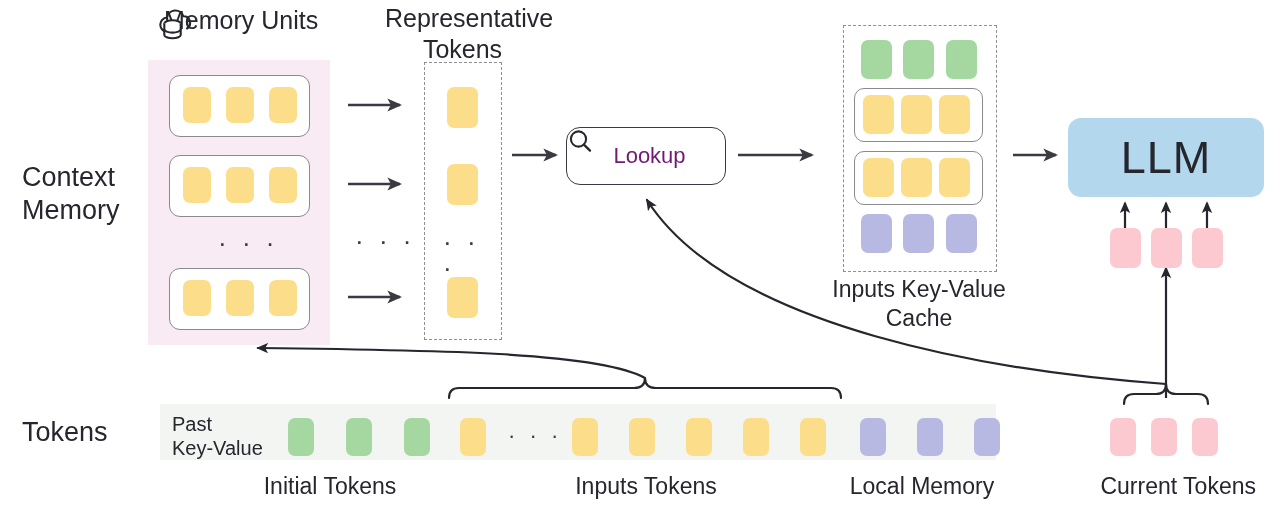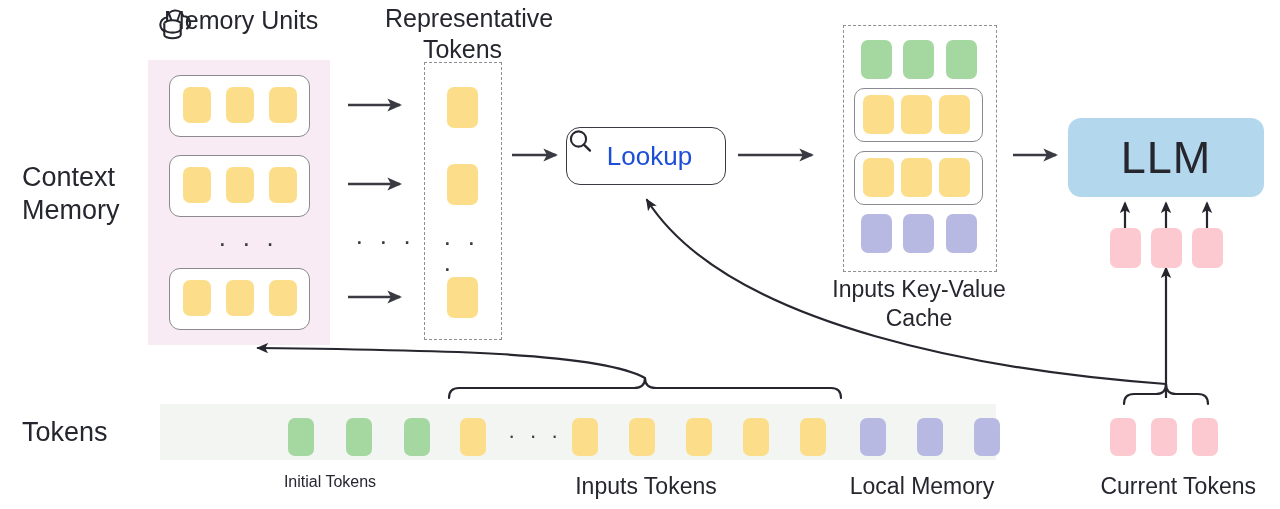--- a/index.html
+++ b/index.html
@@ -25,21 +25,21 @@
   
   .dashbox{border:1.8px dashed #8e8e93;background:transparent;}
 
   
   .dots{font-size:26px;letter-spacing:4px;color:#3a3b42;line-height:1;}
 
   
   #lookup-box{left:566px;top:127px;width:158px;height:56px;background:#fff;
               border:1.8px solid #3a3b42;border-radius:14px;
               display:flex;align-items:center;justify-content:center;gap:7px;}
-  #lookup-label{font-size:26px;color:#1d4ed8;}
+  #lookup-label{font-size:22px;color:#701a75;}
 
   
   #llm-box{left:1068px;top:118px;width:196px;height:79px;background:#b3d8ed;
            border-radius:13px;display:flex;align-items:center;justify-content:center;}
   #llm-label{font-size:45px;color:#25262e;letter-spacing:1px;}
 
   
   #input-strip{left:160px;top:404px;width:836px;height:56px;background:#f3f5f3;}
   #input-strip .chip{position:absolute;top:14px;width:26px;height:38px;}
   #pastkv-label{position:absolute;left:12px;top:8px;font-size:20px;line-height:1.22;
@@ -187,20 +187,22 @@
   <span id="llm-label">LLM</span>
 </div>
 
 <div class="abs" id="current-tokens-group">
   <span class="chip chip-r abs" style="left:1110px;top:228px;width:31px;height:40px;"></span>
   <span class="chip chip-r abs" style="left:1151px;top:228px;width:31px;height:40px;"></span>
   <span class="chip chip-r abs" style="left:1192px;top:228px;width:31px;height:40px;"></span>
 </div>
 
 <div class="abs" id="input-strip">
+  <div id="pastkv-label">Past
+Key-Value</div>
 
   <span class="chip chip-g" style="left:128px;"></span>
   <span class="chip chip-g" style="left:186px;"></span>
   <span class="chip chip-g" style="left:244px;"></span>
 
   <span class="chip chip-y" style="left:300px;"></span>
   <div class="abs dots" style="left:348px;top:21px;font-size:22px;">· · ·</div>
   <span class="chip chip-y" style="left:412px;"></span>
   <span class="chip chip-y" style="left:469px;"></span>
   <span class="chip chip-y" style="left:526px;"></span>
@@ -209,19 +211,19 @@
 
   <span class="chip chip-p" style="left:700px;"></span>
   <span class="chip chip-p" style="left:757px;"></span>
   <span class="chip chip-p" style="left:814px;"></span>
 </div>
 
 <span class="chip chip-r abs" style="left:1110px;top:418px;width:26px;height:38px;"></span>
 <span class="chip chip-r abs" style="left:1151px;top:418px;width:26px;height:38px;"></span>
 <span class="chip chip-r abs" style="left:1192px;top:418px;width:26px;height:38px;"></span>
 
-<div class="abs lbl-md" style="left:240px;top:472px;width:180px;font-size:16px;">Initial Tokens</div>
+<div class="abs lbl-md" style="left:240px;top:472px;width:180px;font-size:23px;">Initial Tokens</div>
 
 <div class="abs lbl-md" style="left:556px;top:472px;width:180px;font-size:23px;">Inputs Tokens</div>
 
 <div class="abs lbl-md" style="left:832px;top:472px;width:180px;font-size:23px;">Local Memory</div>
 
 <div class="abs lbl-md" style="left:1076px;top:472px;width:180px;font-size:23px;text-align:right;">Current Tokens</div>
 
 </body></html>

